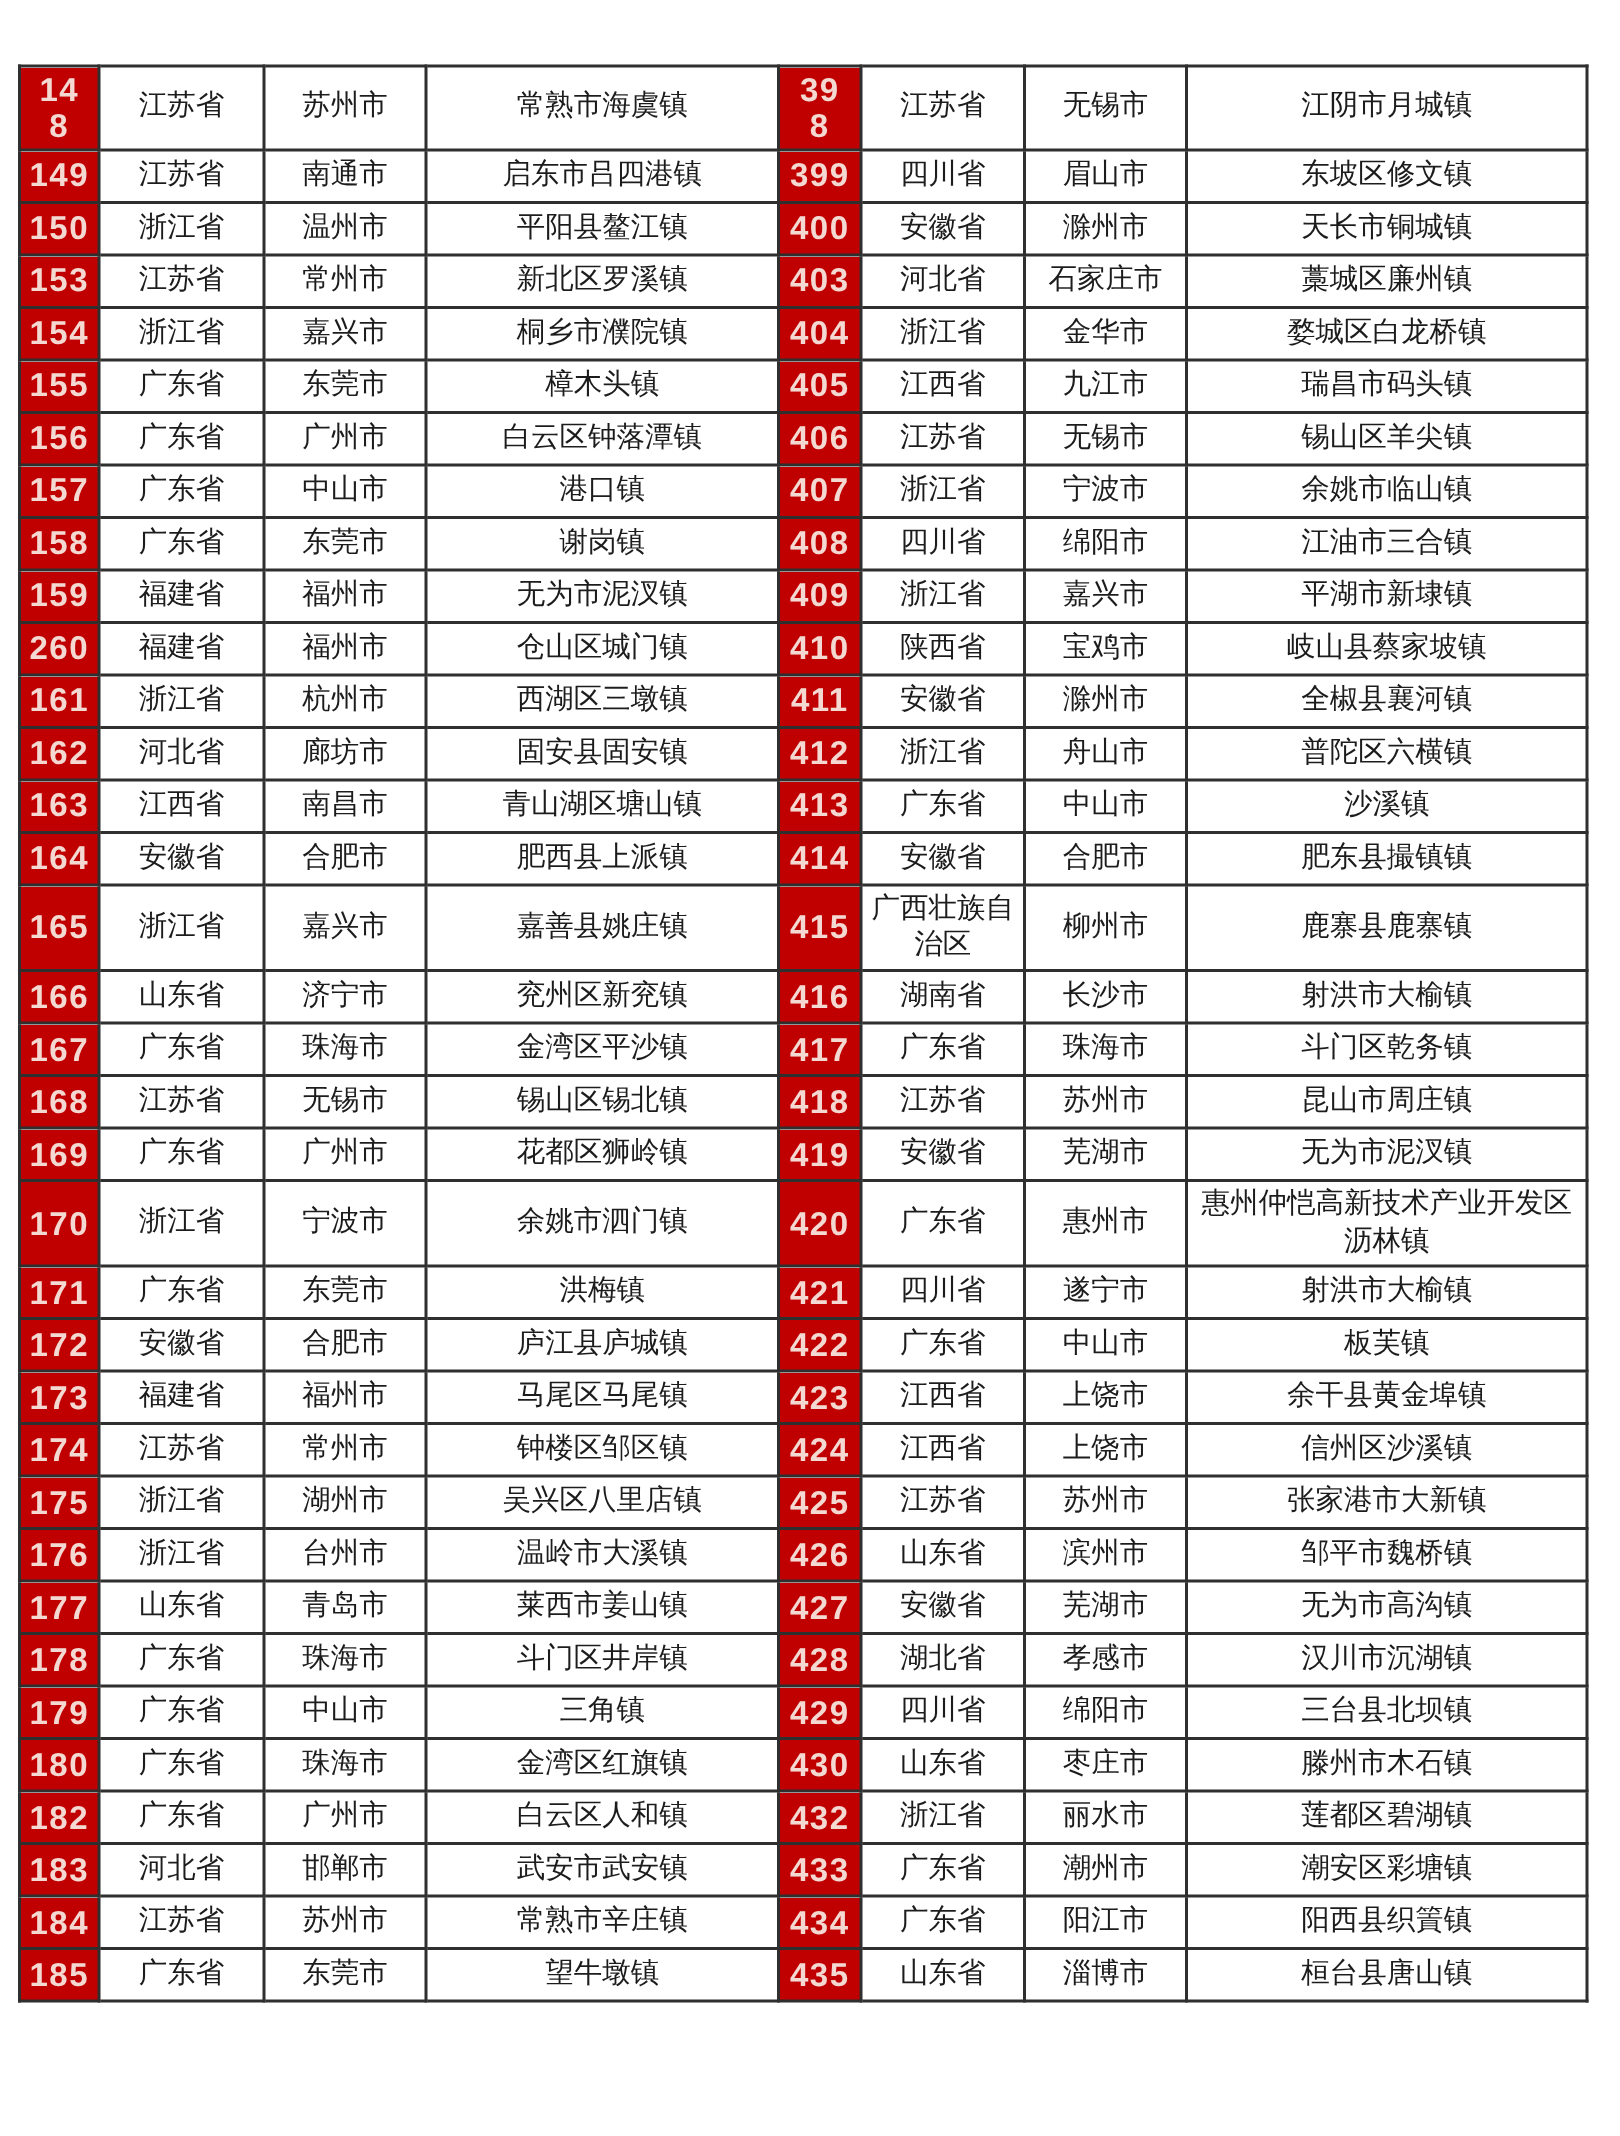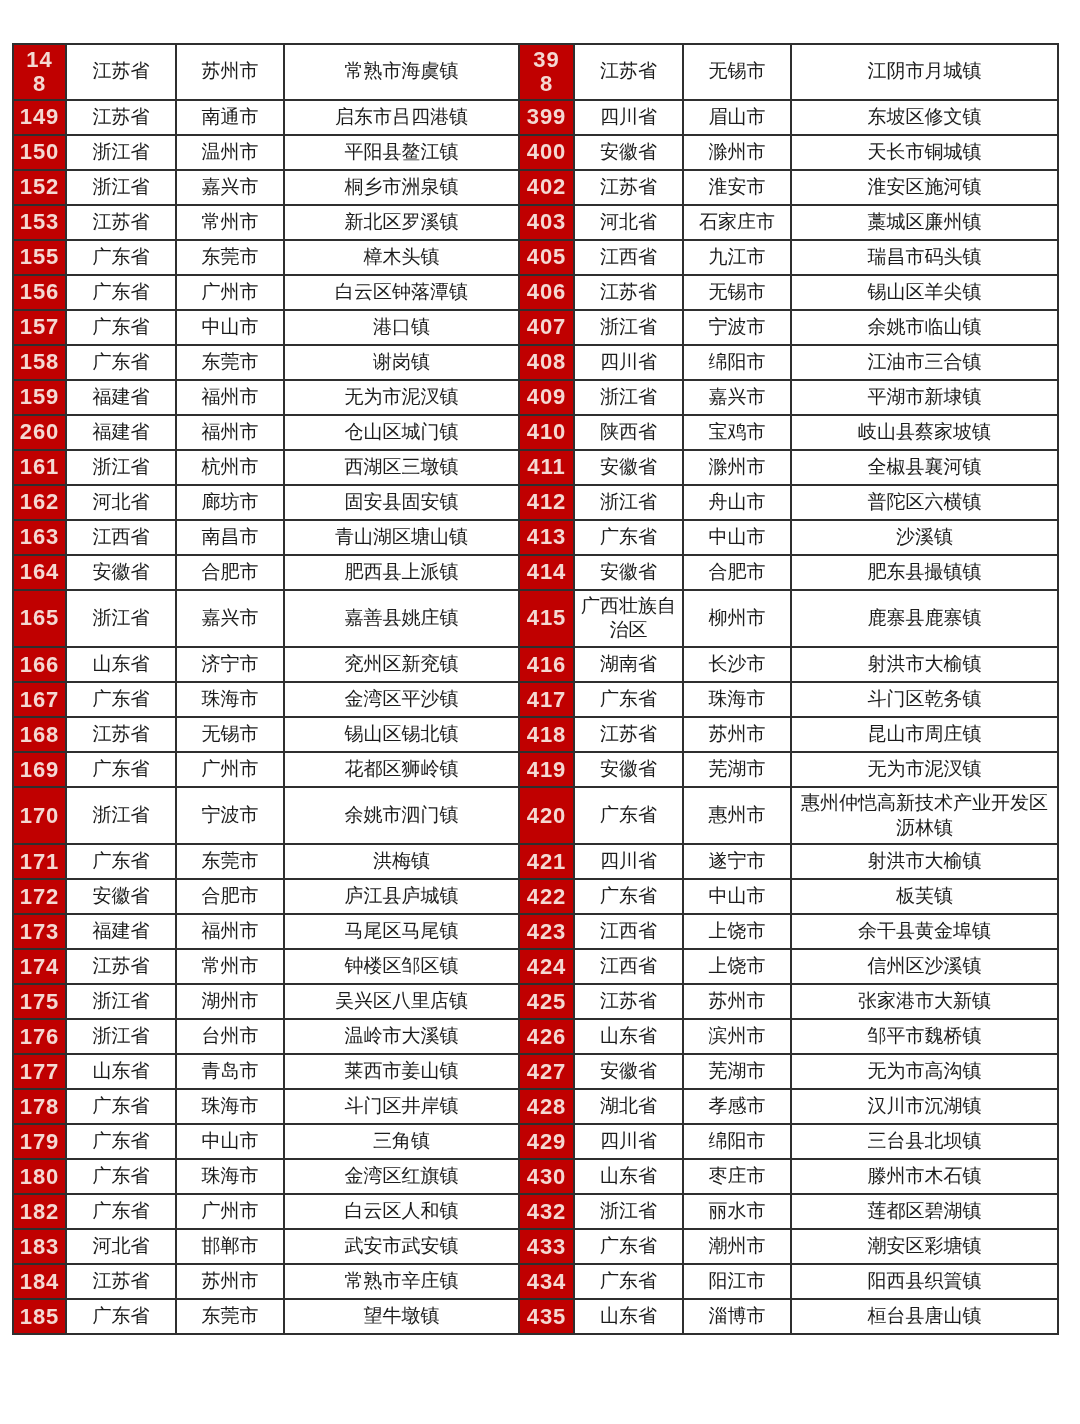--- a/index.html
+++ b/index.html
@@ -87,38 +87,38 @@
           <td class="rank">150</td>
           <td>浙江省</td>
           <td>温州市</td>
           <td>平阳县鳌江镇</td>
           <td class="rank">400</td>
           <td>安徽省</td>
           <td>滁州市</td>
           <td>天长市铜城镇</td>
         </tr>
         <tr>
-          <td class="rank">152</td>
-          <td>浙江省</td>
-          <td>嘉兴市</td>
-          <td>桐乡市洲泉镇</td>
-          <td class="rank">402</td>
-          <td>江苏省</td>
-          <td>淮安市</td>
-          <td>淮安区施河镇</td>
-        </tr>
-        <tr>
           <td class="rank">153</td>
           <td>江苏省</td>
           <td>常州市</td>
           <td>新北区罗溪镇</td>
           <td class="rank">403</td>
           <td>河北省</td>
           <td>石家庄市</td>
           <td>藁城区廉州镇</td>
+        </tr>
+        <tr>
+          <td class="rank">154</td>
+          <td>浙江省</td>
+          <td>嘉兴市</td>
+          <td>桐乡市濮院镇</td>
+          <td class="rank">404</td>
+          <td>浙江省</td>
+          <td>金华市</td>
+          <td>婺城区白龙桥镇</td>
         </tr>
         <tr>
           <td class="rank">155</td>
           <td>广东省</td>
           <td>东莞市</td>
           <td>樟木头镇</td>
           <td class="rank">405</td>
           <td>江西省</td>
           <td>九江市</td>
           <td>瑞昌市码头镇</td>

